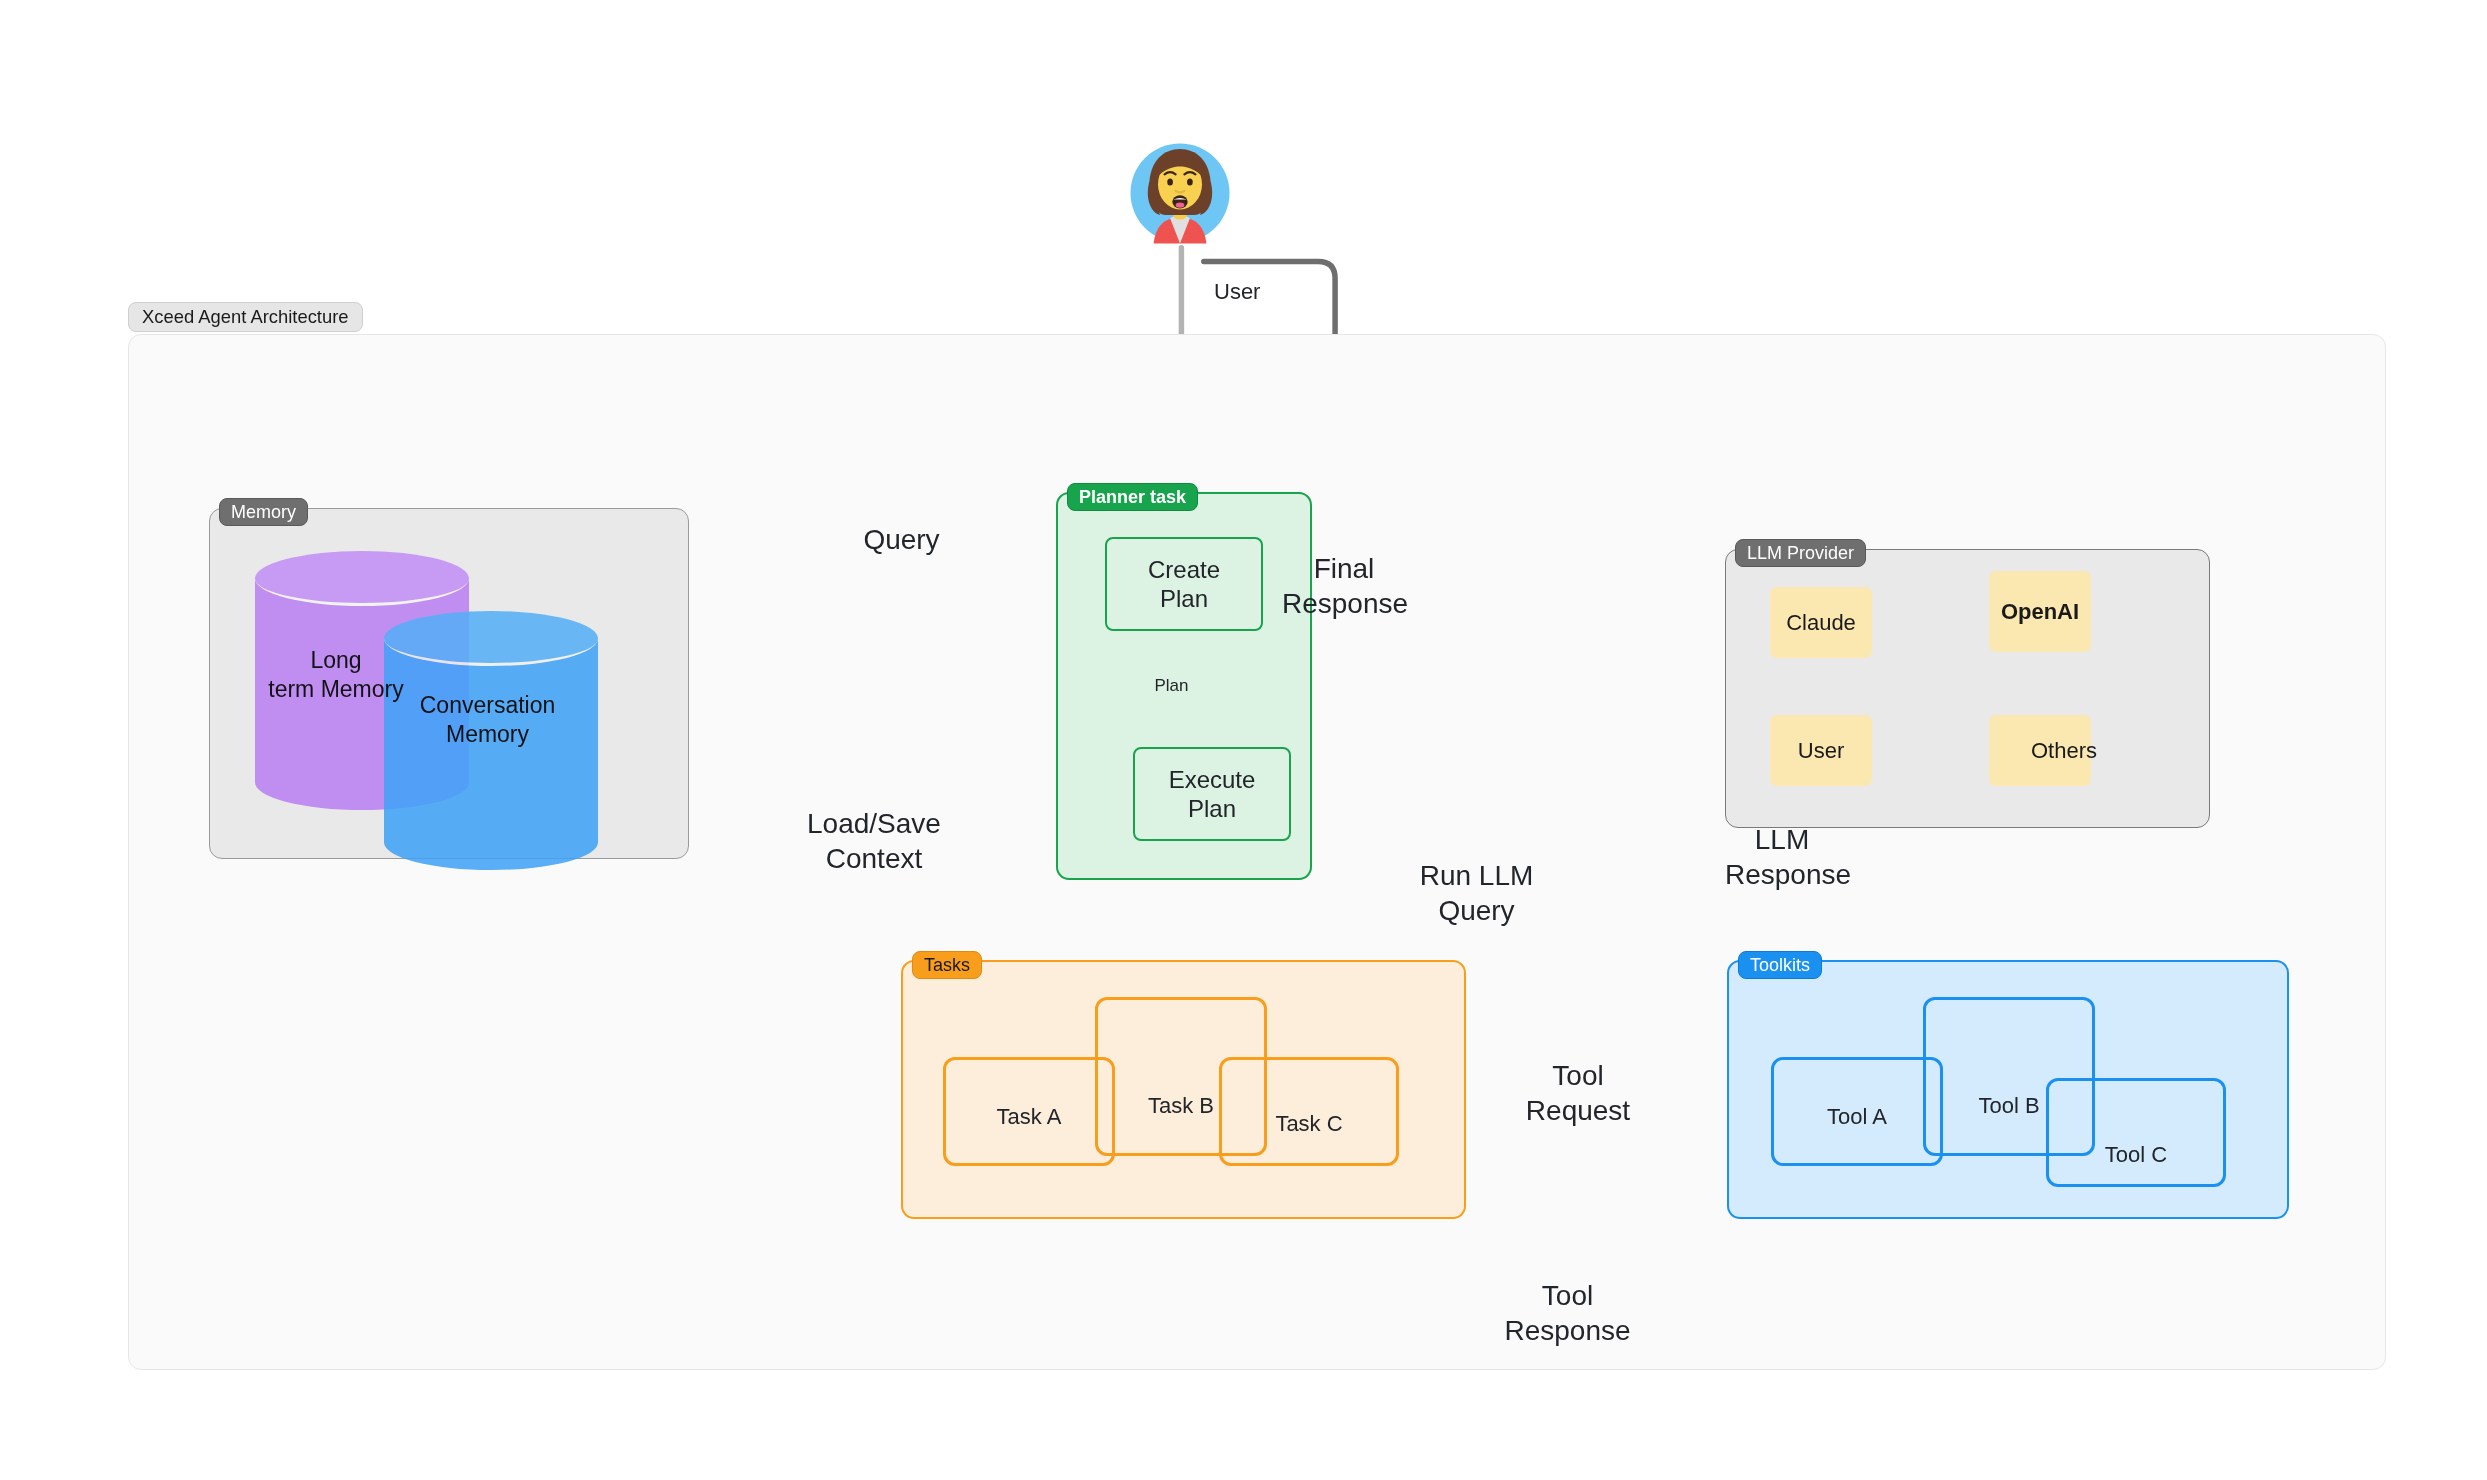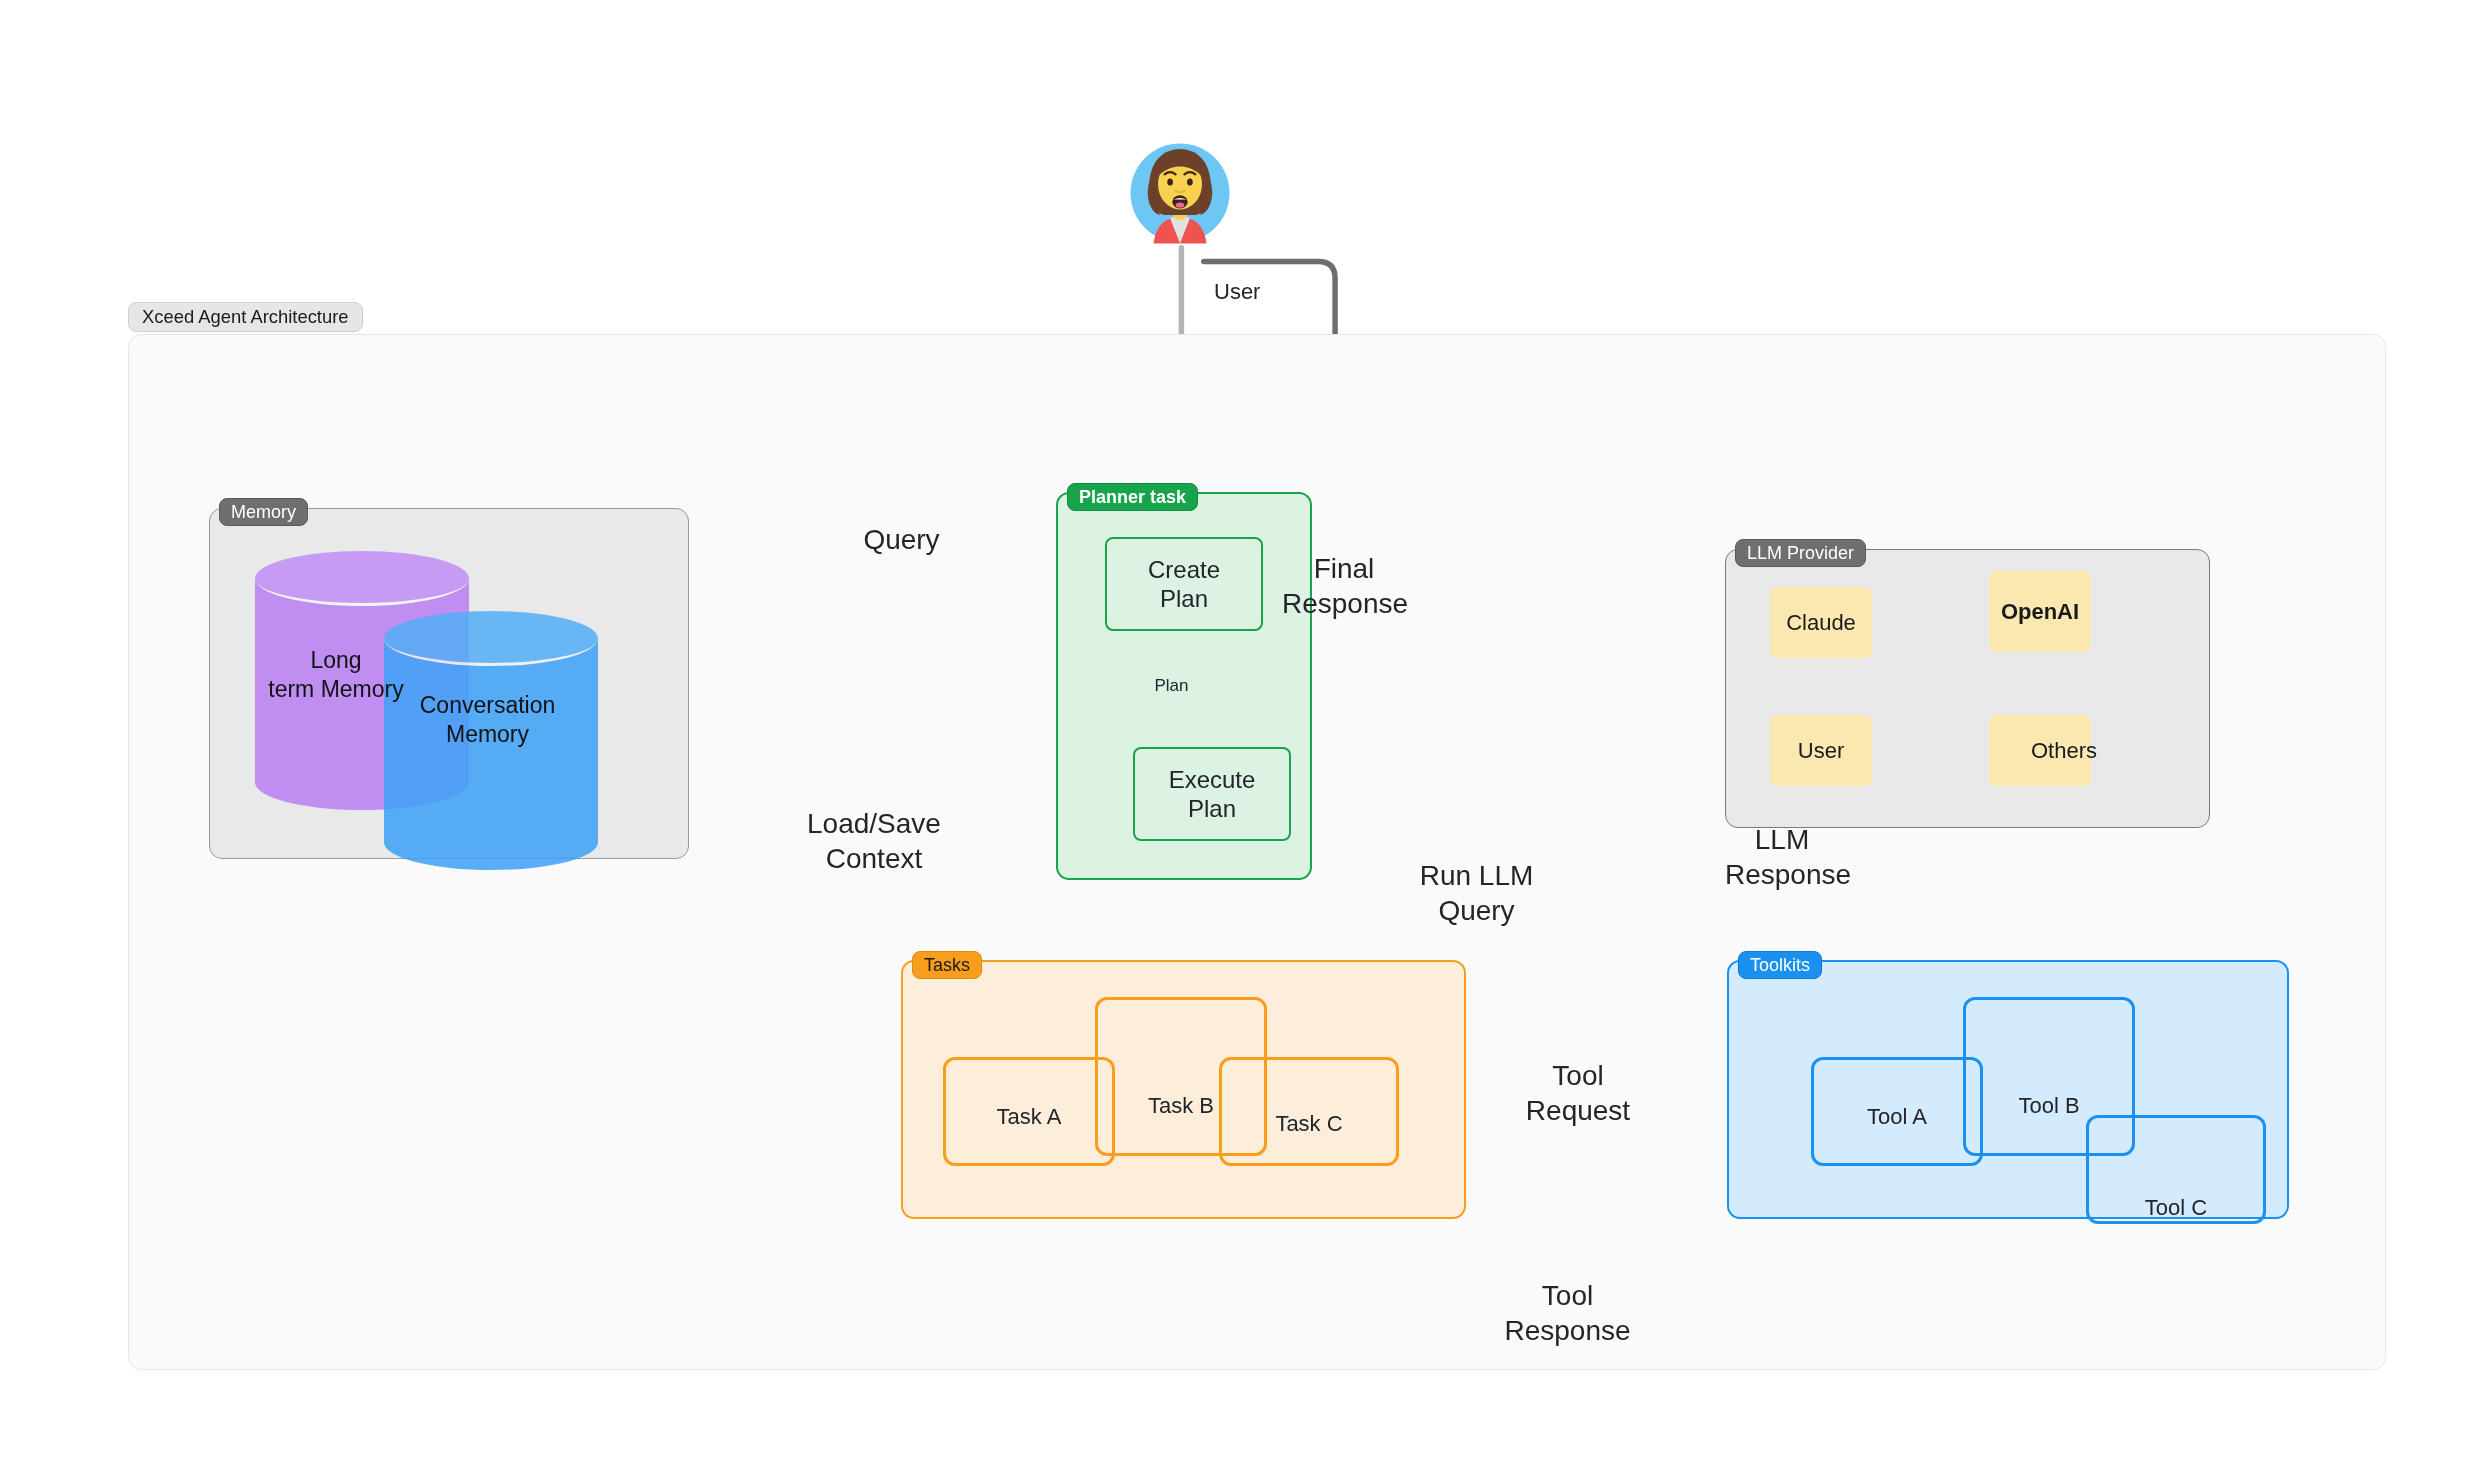--- a/index.html
+++ b/index.html
@@ -116,32 +116,32 @@
 
   
   .venn {
     border-radius: 12px;
     background: transparent;
     display: flex; align-items: center; justify-content: center;
     font-size: 22px;
     color: #22252a;
   }
   .venn-task { border: 3.5px solid #f89d1c; }
-  .venn-tool { border: 3.5px solid #1a91f0; margin-left: 40px; }
+  .venn-tool { border: 3.5px solid #1a91f0; }
 
   
   #task-b { left: 1095px; top: 997px; width: 172px; height: 159px; }
   #task-a { left: 943px; top: 1057px; width: 172px; height: 109px; align-items: flex-start; padding-top: 44px;}
   #task-c { left: 1219px; top: 1057px; width: 180px; height: 109px; align-items: center; padding-top: 24px;}
   #task-b .venn-label { margin-top: 59px; }
 
   
   #tool-b { left: 1923px; top: 997px; width: 172px; height: 159px; }
   #tool-a { left: 1771px; top: 1057px; width: 172px; height: 109px; align-items: flex-start; padding-top: 44px;}
-  #tool-c { left: 2046px; top: 1115px; width: 180px; height: 109px; align-items: flex-end; padding-top: 44px;}
+  #tool-c { left: 2046px; top: 1078px; width: 180px; height: 109px; align-items: center; padding-top: 44px;}
   #tool-b .venn-label { margin-top: 59px; }
 
   
   .cyl { position: absolute; }
   .cyl .body {
     position: absolute; left: 0; right: 0; top: 27px; bottom: 27px;
   }
   .cyl .top {
     position: absolute; left: 0; right: 0; top: 0; height: 55px;
     border-radius: 50%;

